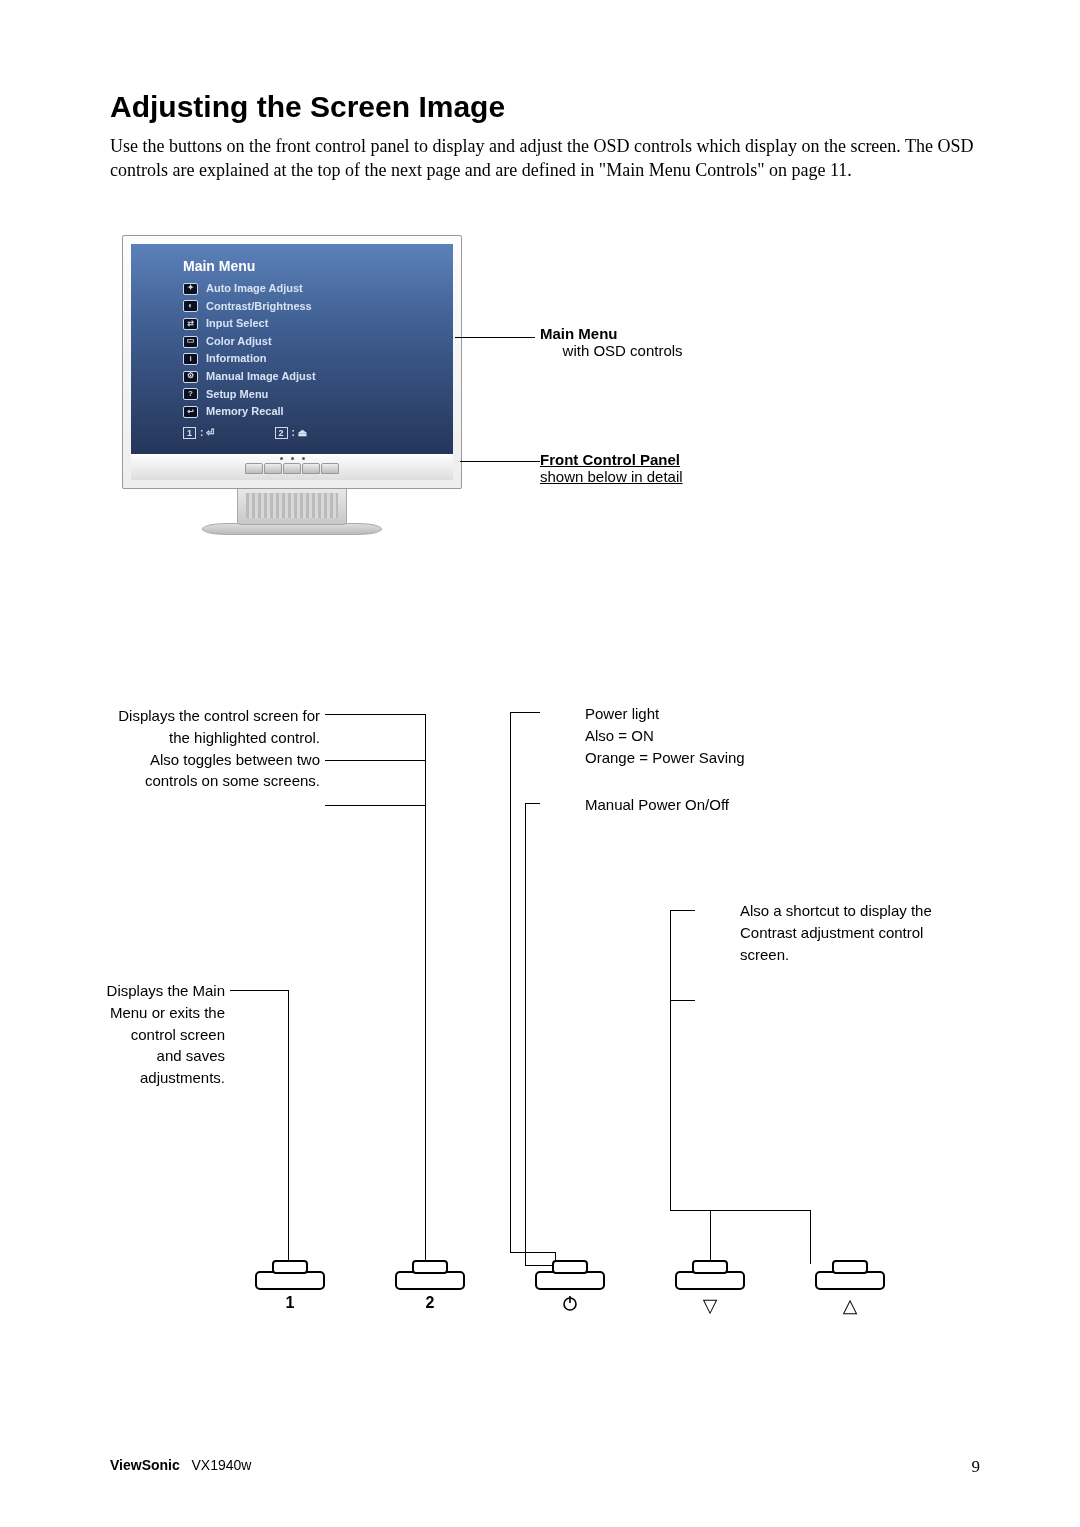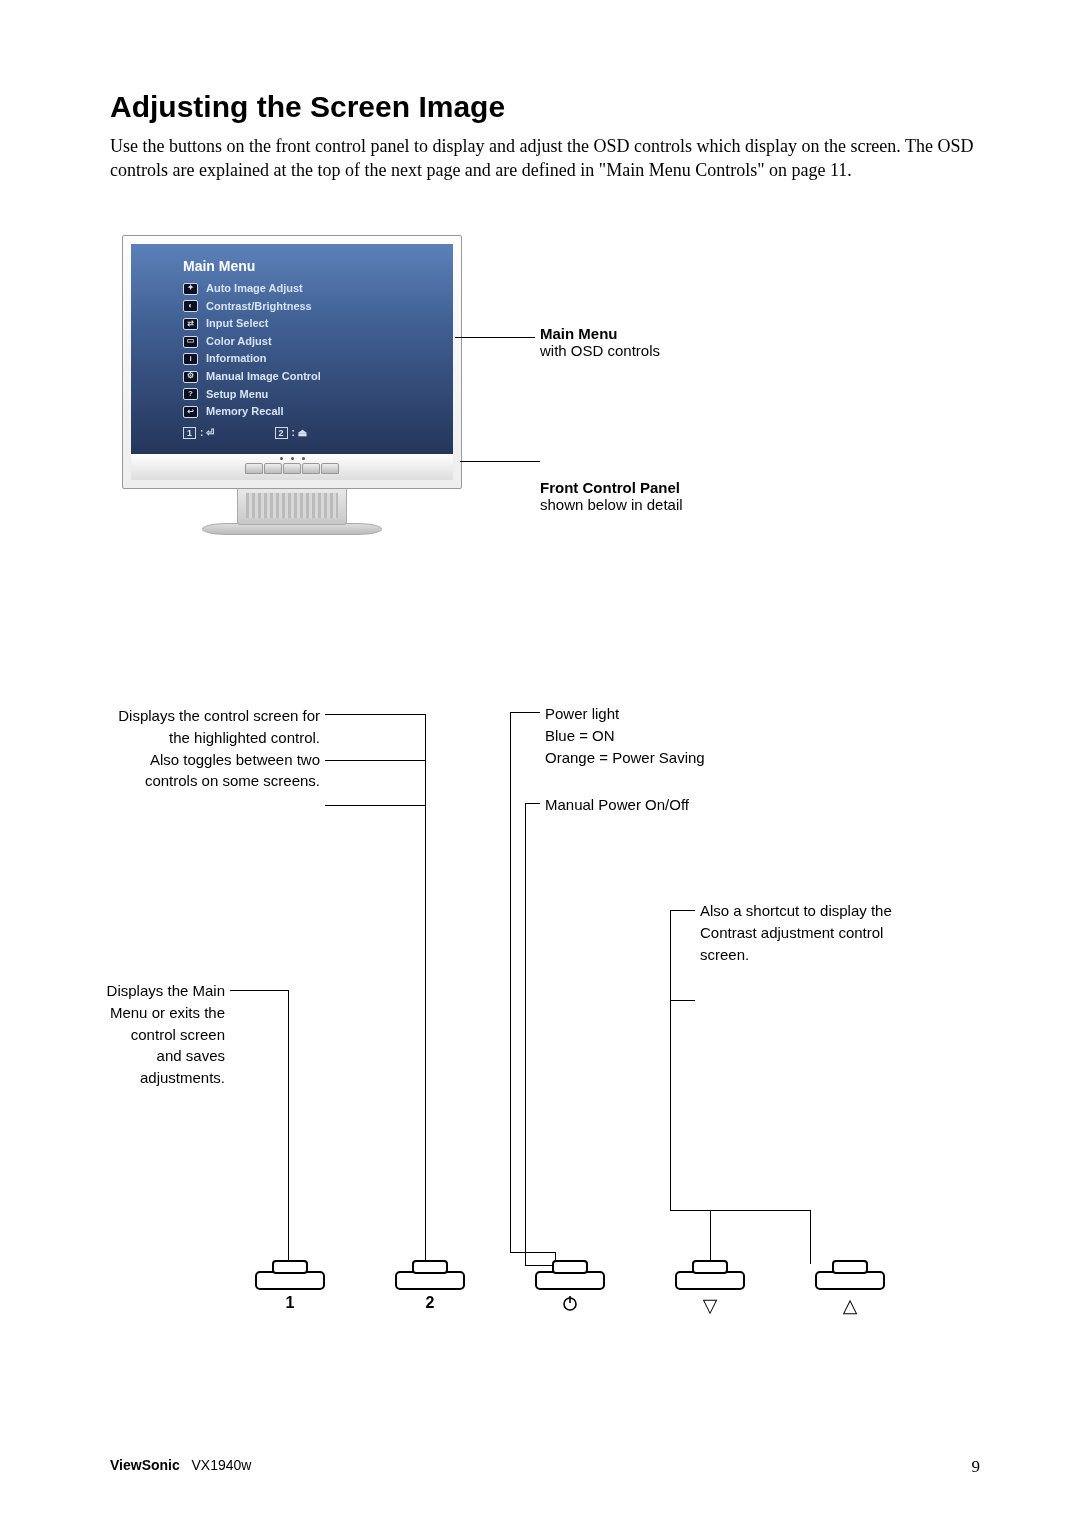--- a/index.html
+++ b/index.html
@@ -126,31 +126,31 @@
 
   
   .right-callouts {
     position: absolute;
     top: 325px;
     left: 540px;
   }
   .cl-main { top:337px; left:455px; width:80px; }
   .cl-front { top:461px; left:460px; width:80px; }
   .rc-main-title { font-size:15px; font-weight:bold; }
-  .rc-sub { font-size:15px; }
-  .rc-block2 { margin-top: 120px; }
+  .rc-sub { font-size:15px;text-align:right; }
+  .rc-block2 { margin-top: 92px; text-decoration: underline; }
 
   
   .diagram {
     position:absolute; top:700px; left:0; width:986px; height:700px;
   }
   .left-text { position:absolute; text-align:right; font-size:15px; line-height:1.45; }
   .lt1 { top: 5px; left:110px; width:210px; }
   .lt2 { top: 280px; left:105px; width:120px; }
-  .right-text { position:absolute; text-align:left; font-size:15px; line-height:1.45; }
+  .right-text { position:absolute; text-align:left; font-size:15px; line-height:1.45;margin-left:40px; }
   .rt1 { top:3px; left:545px; width:240px; }
   .rt2 { top:94px; left:545px; width:240px; }
   .rt3 { top:200px; left:700px; width:200px; }
 
   
   .line { position:absolute; background:#000; }
   .hline { height:1px; }
   .vline { width:1px; }
 
   
@@ -203,21 +203,21 @@
           <li>
               <span class="ic">▭</span>
               <span>Color Adjust</span>
             </li>
           <li>
               <span class="ic">i</span>
               <span>Information</span>
             </li>
           <li>
               <span class="ic">⚙</span>
-              <span>Manual Image Control</span>
+              <span>Manual Image Adjust</span>
             </li>
           <li>
               <span class="ic">?</span>
               <span>Setup Menu</span>
             </li>
           <li>
               <span class="ic">↩</span>
               <span>Memory Recall</span>
             </li>
         </ul>
@@ -266,21 +266,21 @@
     <div class="left-text lt1">
       <div>Displays the control screen for the highlighted control.</div>
       <div>Also toggles between two controls on some screens.</div>
     </div>
     <div class="left-text lt2">
       <div>Displays the Main Menu or exits the control screen and saves adjustments.</div>
     </div>
 
     <div class="right-text rt1">
       <div>Power light</div>
-      <div>Blue = ON</div>
+      <div>Also = ON</div>
       <div>Orange = Power Saving</div>
     </div>
     <div class="right-text rt2">
       <div>Manual Power On/Off</div>
     </div>
     <div class="right-text rt3">
       <div>Also a shortcut to display the Contrast adjustment control screen.</div>
     </div>
 
     <div class="line hline" style="top:14px;left:325px;width:100px;"></div>

